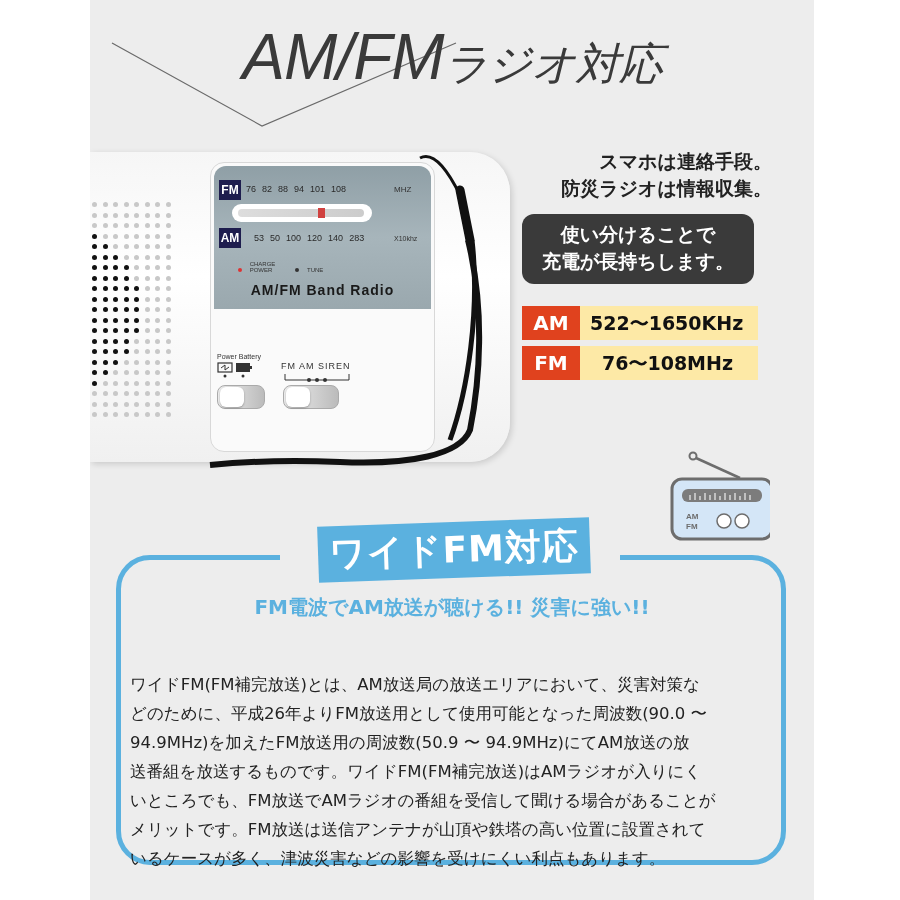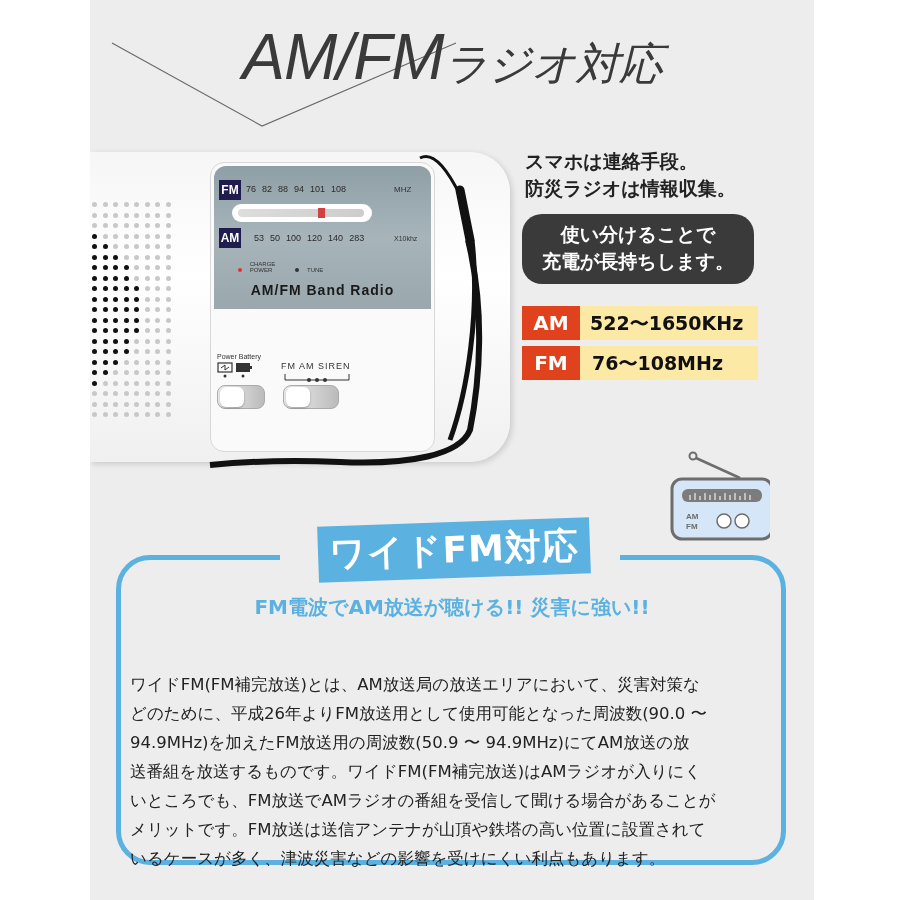--- a/index.html
+++ b/index.html
@@ -33,22 +33,22 @@
   .led { display: inline-block; width: 4px; height: 4px; border-radius: 50%; vertical-align: middle; }
   .brand { position: absolute; left: 0; top: 116px; width: 217px; text-align: center; font-size: 14px; font-weight: bold; letter-spacing: 1px; color: #1a1a1a; font-family: "Liberation Sans", sans-serif; }
 
   .controls-label { position: absolute; font-size: 7px; color: #333; font-family: "Liberation Sans", sans-serif; }
   .switch { position: absolute; width: 48px; height: 24px; border-radius: 8px; background: linear-gradient(90deg,#eee,#bbb); border: 1px solid #aaa; }
   .switch .knob { position: absolute; left: 2px; top: 1px; width: 24px; height: 20px; background: #fff; border-radius: 6px; box-shadow: 0 1px 2px rgba(0,0,0,0.3); }
 
   .strap { position: absolute; left: 0; top: 0; width: 724px; height: 520px; pointer-events: none; }
 
   
-  .copy1 { position: absolute; left: 435px; top: 148px; width: 260px; text-align: left; font-size: 19px; font-weight: bold; color: #222; line-height: 27px; }
-  .copy-box { position: absolute; left: 432px; top: 214px; width: 232px; height: 70px; background: #3a3a3a; color: #fff; border-radius: 20px; text-align: center; font-size: 19px; font-weight: bold; line-height: 27px; padding-top: 7px; }
+  .copy1 { position: absolute; left: 422px; top: 148px; width: 260px; text-align: right; font-size: 19px; font-weight: bold; color: #222; line-height: 27px; }
+  .copy-box { position: absolute; left: 432px; top: 214px; width: 232px; height: 70px; background: #3a3a3a; color: #fff; border-radius: 12px; text-align: center; font-size: 19px; font-weight: bold; line-height: 27px; padding-top: 7px; }
 
   .spec-row { position: absolute; left: 432px; width: 236px; height: 34px; display: flex; }
   .spec-tag { width: 58px; background: #e0421e; color: #fff; font-size: 20px; font-weight: bold; text-align: center; line-height: 34px; }
   .spec-val { flex: 1; background: #fde9a6; color: #111; font-size: 19px; font-weight: bold; line-height: 34px; padding-left: 10px; }
 
   .note { position: absolute; left: 418px; top: 396px; width: 300px; font-size: 10px; color: #333; line-height: 14px; }
 
   .radio-icon { position: absolute; left: 570px; top: 444px; width: 110px; height: 100px; }
 
   
@@ -315,21 +315,21 @@
     <div>使い分けることで</div>
     <div>充電が長持ちします。</div>
   </div>
 
   <div class="spec-row" style="top:306px;">
     <div class="spec-tag">AM</div>
     <div class="spec-val">522〜1650KHz</div>
   </div>
   <div class="spec-row" style="top:346px;">
     <div class="spec-tag">FM</div>
-    <div class="spec-val" style="padding-left:12px;">76〜108MHz</div>
+    <div class="spec-val" style="padding-left:22px;">76〜108MHz</div>
   </div>
 
 
   <svg class="radio-icon" viewBox="0 0 110 100">
     <circle cx="33" cy="12" r="3.5" fill="none" stroke="#6d6d6d" stroke-width="2"></circle>
     <line x1="36" y1="14" x2="80" y2="34" stroke="#6d6d6d" stroke-width="2.5"></line>
     <rect x="12" y="35" width="100" height="60" rx="10" fill="#d4e6f7" stroke="#6d6d6d" stroke-width="3"></rect>
     <rect x="22" y="45" width="80" height="13" rx="6" fill="#7c7c7c"></rect>
     <g stroke="#eee" stroke-width="1.2">
       <line x1="30" y1="56" x2="30" y2="51"></line>

